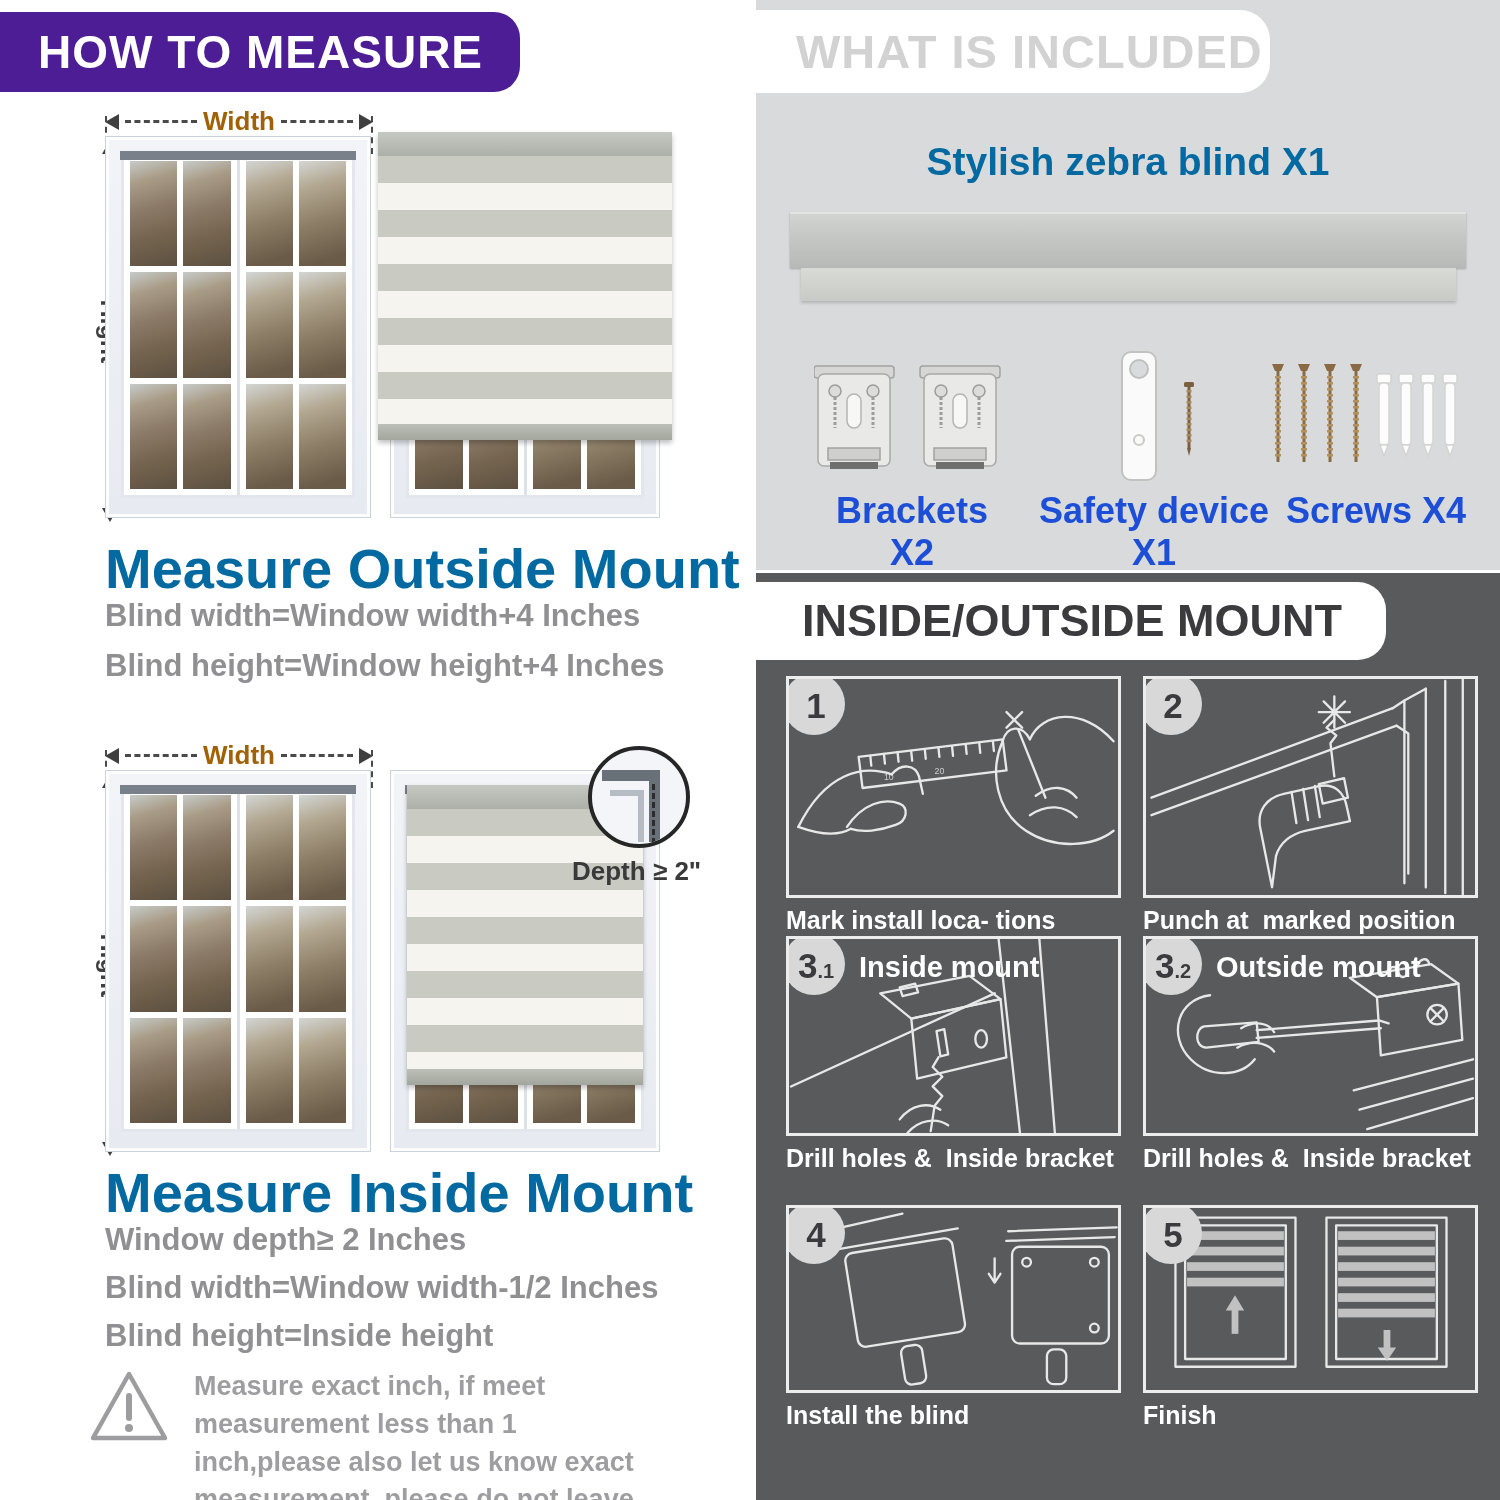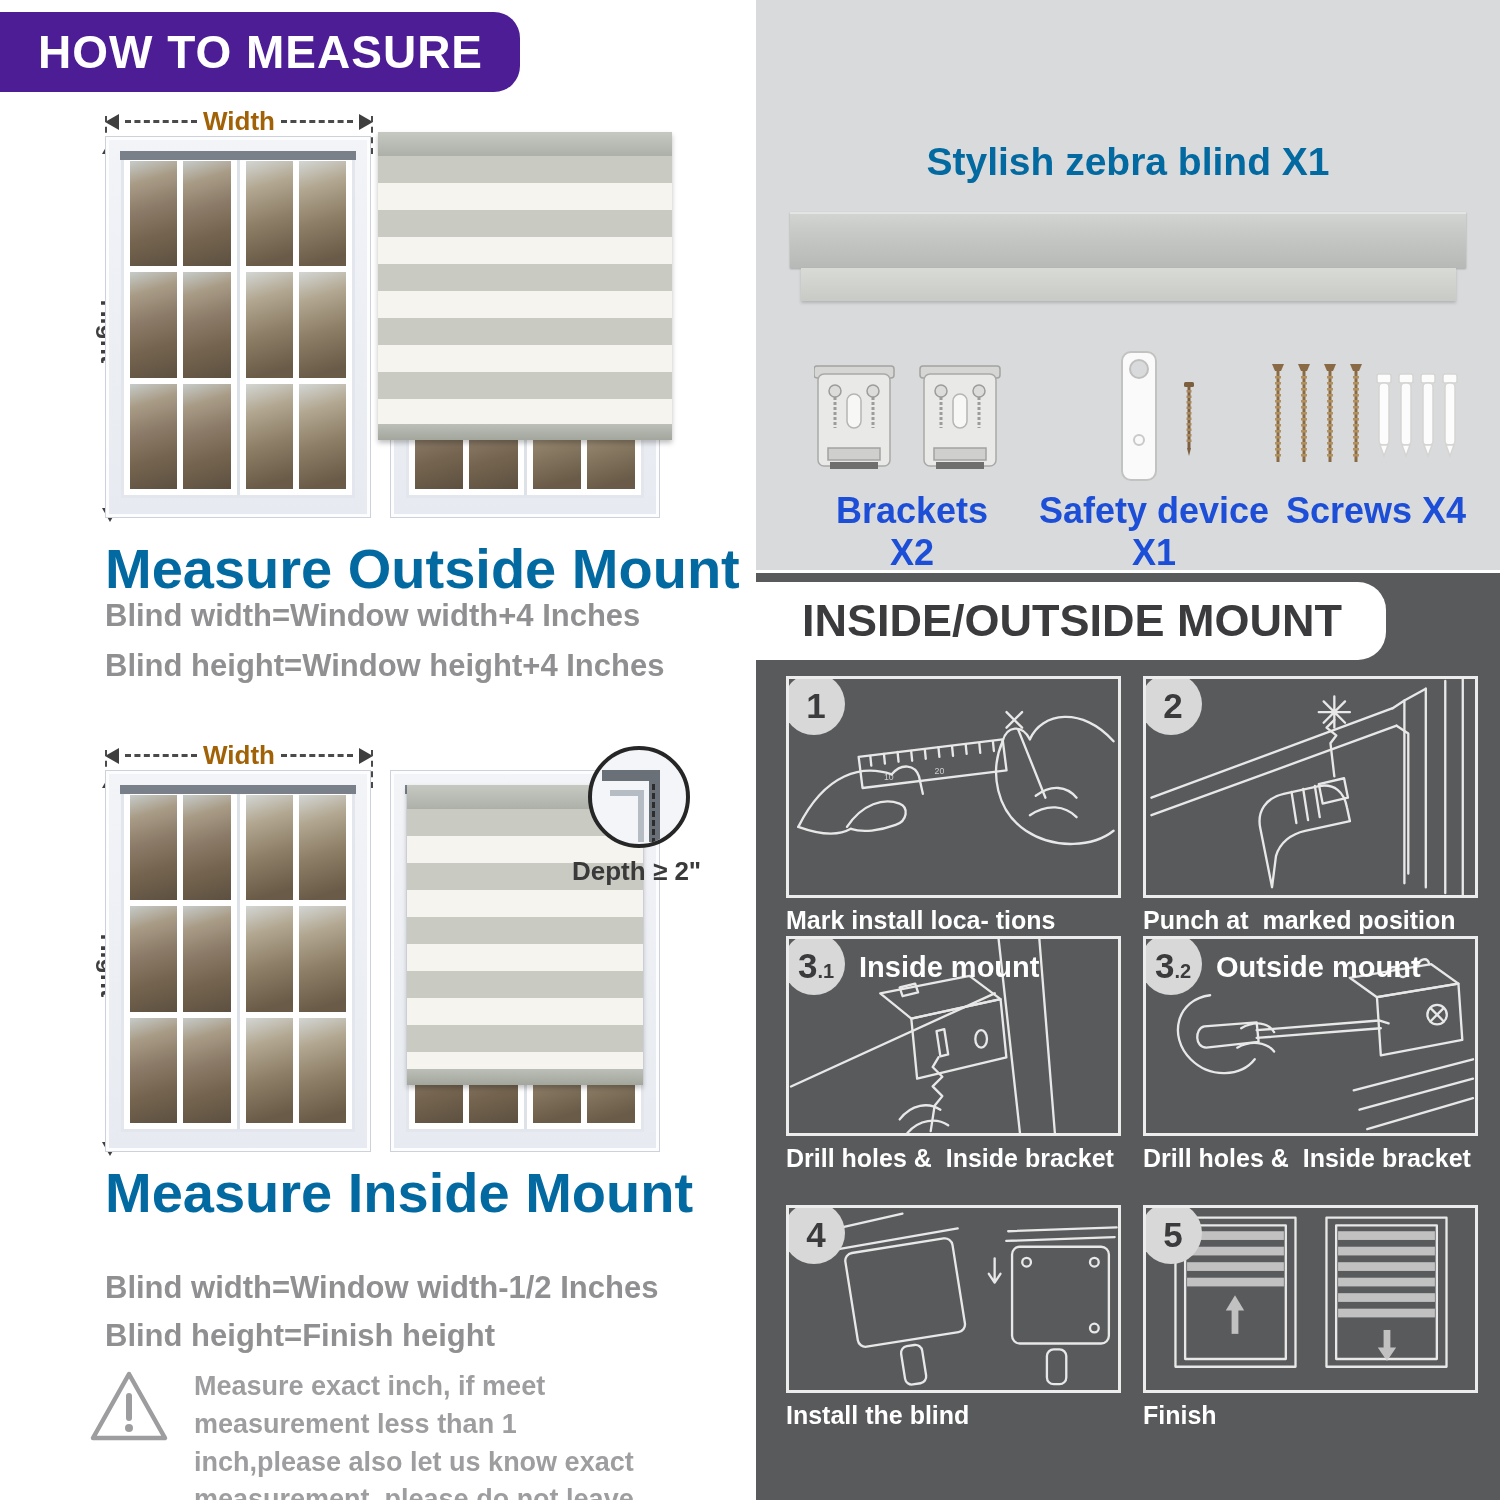--- a/index.html
+++ b/index.html
@@ -248,33 +248,37 @@
       </div>
     </div>
     <div class="magnifier">
       <div class="c1"></div>
         <div class="c2"></div>
         <div class="dln"></div>
     </div>
     <div class="depth-lbl">Depth ≥ 2"</div>
   </div>
   <div class="measure-title" id="t-in">Measure Inside Mount</div>
+  <p class="gline" style="top:1222px;">Window depth≥ 2 Inches</p>
   <p class="gline" style="top:1270px;">Blind width=Window width-1/2 Inches</p>
-  <p class="gline" style="top:1318px;">Blind height=Finish height</p>
+  <p class="gline" style="top:1318px;">Blind height=Inside height</p>
 
   <div class="warning">
     <svg width="82" height="78" viewBox="0 0 82 78">
       <polygon points="41,6 77,70 5,70" fill="none" stroke="#9d9d9f" stroke-width="4.5" stroke-linejoin="round"></polygon>
       <line x1="41" y1="28" x2="41" y2="50" stroke="#9d9d9f" stroke-width="6" stroke-linecap="round"></line>
       <circle cx="41" cy="60" r="4" fill="#9d9d9f"></circle>
     </svg>
     <div class="wtext">Measure exact inch, if meet measurement less than 1 inch,please also let us know exact measurement, please do not leave it</div>
   </div>
 
   <div class="included">
+    <div class="inc-head">
+      <span>WHAT IS INCLUDED</span>
+    </div>
     <div class="blind-title">Stylish zebra blind X1</div>
     <div class="headrail"></div>
     <div class="headrail-lower"></div>
 
     <svg class="comp-svg" style="left:58px; top:358px;" width="190" height="126" viewBox="0 0 190 126">
       <g>
         <rect x="0" y="8" width="80" height="12" rx="3" fill="#d6d6d4" stroke="#a3a3a1" stroke-width="1.5"></rect>
         <rect x="4" y="16" width="72" height="92" rx="6" fill="#e9e9e7" stroke="#a9a9a7" stroke-width="1.5"></rect>
         <rect x="33" y="36" width="14" height="34" rx="7" fill="#f7f7f5" stroke="#b5b5b3" stroke-width="1.5"></rect>
         <circle cx="21" cy="33" r="6" fill="#dcdcda" stroke="#9c9c9a" stroke-width="1.5"></circle>

